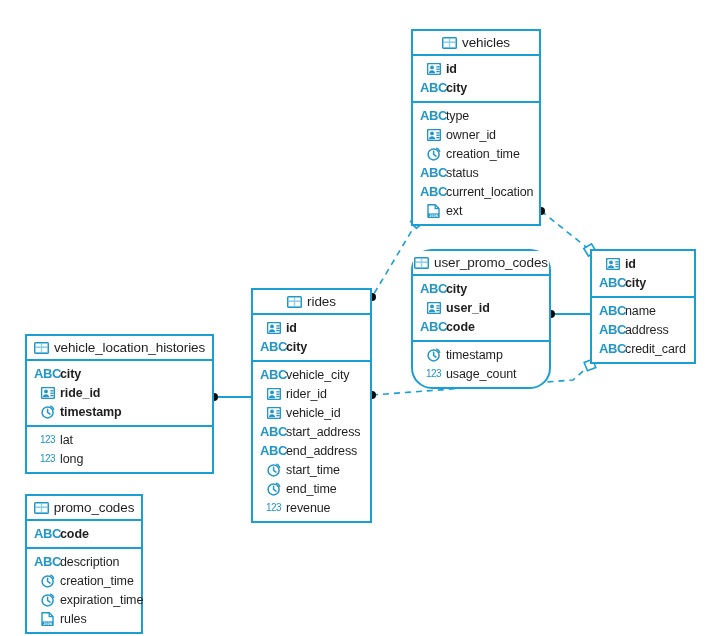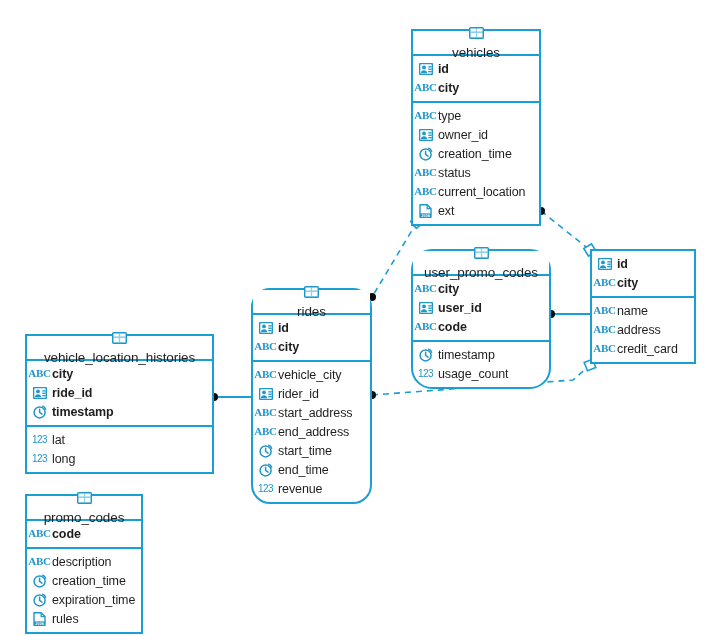--- a/index.html
+++ b/index.html
@@ -41,31 +41,30 @@
   .tbl-header {
     box-sizing: border-box;
     height: 25px;
     border-bottom: 2px solid #1a9fd4;
     display: flex;
     align-items: center;
     justify-content: center;
     gap: 5px;
     background: #ffffff;
     padding: 0 6px;
-    flex-direction: column;
   }
   .tbl-title {
     font-size: 13.5px;
     color: #1f1f1f;
     white-space: nowrap;
     letter-spacing: -0.1px;
   }
 
   .tbl-section {
-    padding: 3px 0 4px 0;
+    padding: 3px 0 4px 8px;
   }
   .tbl-section.pk {
     border-bottom: 2px solid #1a9fd4;
   }
 
   .field-row {
     display: flex;
     align-items: center;
     gap: 5px;
     height: 19px;
@@ -86,22 +85,22 @@
     width: 15px;
     height: 14px;
     flex: 0 0 15px;
     display: inline-flex;
     align-items: center;
     justify-content: center;
   }
   .ico svg { display: block; }
 
   .ico-text {
-    font-family: Liberation Serif, serif;
-    font-size: 11px;
+    font-family: Liberation Sans, sans-serif;
+    font-size: 13px;
     font-weight: bold;
     color: #2196c9;
     letter-spacing: -0.3px;
     line-height: 1;
   }
   .ico-num {
     font-family: "Liberation Sans", sans-serif;
     font-size: 10px;
     font-weight: normal;
     color: #2196c9;
@@ -324,21 +323,21 @@
           <span class="field-name">address</span>
         </div>
         <div class="field-row">
           <span class="ico">
             <span class="ico-text">ABC</span>
           </span>
           <span class="field-name">credit_card</span>
         </div>
       </div>
     </div>
-    <div class="table-node" style="left: 251px; top: 288px; width: 121px; border-radius: 19px;">
+    <div class="table-node" style="left: 251px; top: 288px; width: 121px;">
       <div class="tbl-header">
         <span class="ico">
           <svg width="15" height="12" viewBox="0 0 15 12">
             <rect x="0.6" y="0.6" width="13.8" height="10.8" rx="1" fill="#8ed0ea" stroke="#2196c9" stroke-width="1.2"></rect>
             <rect x="1.8" y="1.8" width="5" height="2.6" fill="#fff"></rect>
             <rect x="8.2" y="1.8" width="5" height="2.6" fill="#fff"></rect>
             <rect x="1.8" y="6" width="5" height="4" fill="#fff"></rect>
             <rect x="8.2" y="6" width="5" height="4" fill="#fff"></rect>
           </svg>
         </span>
@@ -377,20 +376,33 @@
             <svg width="14" height="12" viewBox="0 0 14 12">
               <rect x="0.5" y="0.5" width="13" height="11" rx="1.5" fill="#fff" stroke="#2196c9" stroke-width="1.6"></rect>
               <circle cx="5" cy="4.4" r="1.9" fill="#2196c9"></circle>
               <path d="M1.9 10.2c0-1.9 1.4-3 3.1-3s3.1 1.1 3.1 3z" fill="#2196c9"></path>
               <rect x="9.3" y="3.2" width="3.4" height="1.3" fill="#2196c9"></rect>
               <rect x="9.3" y="5.6" width="3.4" height="1.3" fill="#2196c9"></rect>
               <rect x="9.3" y="8" width="3.4" height="1.3" fill="#2196c9"></rect>
             </svg>
           </span>
           <span class="field-name">rider_id</span>
+        </div>
+        <div class="field-row">
+          <span class="ico">
+            <svg width="14" height="12" viewBox="0 0 14 12">
+              <rect x="0.5" y="0.5" width="13" height="11" rx="1.5" fill="#fff" stroke="#2196c9" stroke-width="1.6"></rect>
+              <circle cx="5" cy="4.4" r="1.9" fill="#2196c9"></circle>
+              <path d="M1.9 10.2c0-1.9 1.4-3 3.1-3s3.1 1.1 3.1 3z" fill="#2196c9"></path>
+              <rect x="9.3" y="3.2" width="3.4" height="1.3" fill="#2196c9"></rect>
+              <rect x="9.3" y="5.6" width="3.4" height="1.3" fill="#2196c9"></rect>
+              <rect x="9.3" y="8" width="3.4" height="1.3" fill="#2196c9"></rect>
+            </svg>
+          </span>
+          <span class="field-name">vehicle_id</span>
         </div>
         <div class="field-row">
           <span class="ico">
             <span class="ico-text">ABC</span>
           </span>
           <span class="field-name">start_address</span>
         </div>
         <div class="field-row">
           <span class="ico">
             <span class="ico-text">ABC</span>

